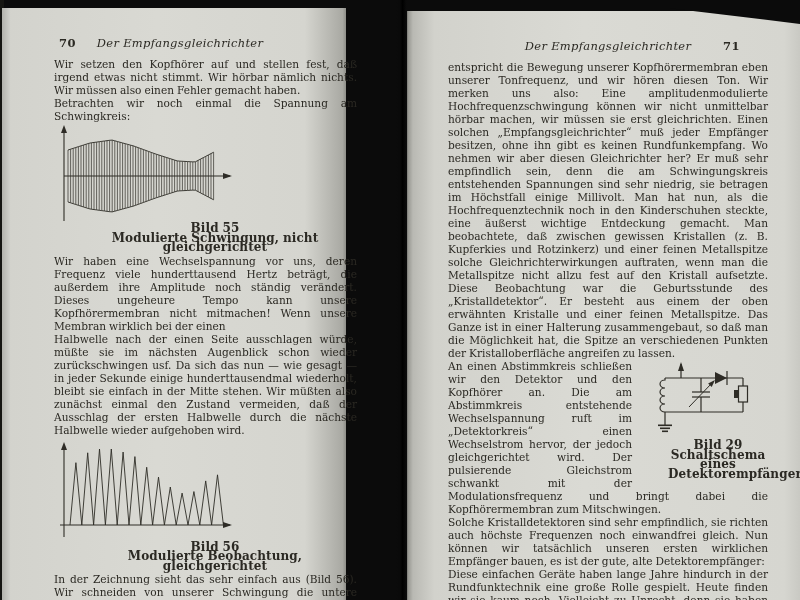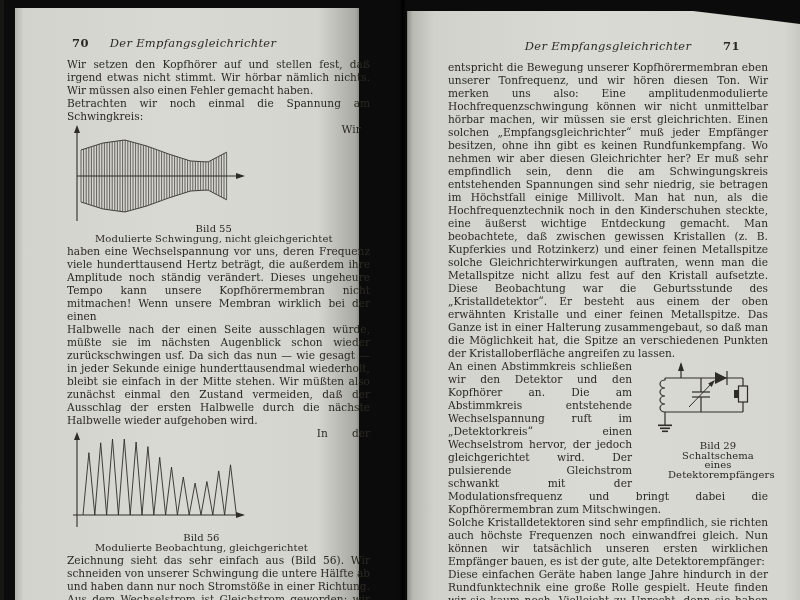--- a/index.html
+++ b/index.html
@@ -1,19 +1,19 @@
 <!DOCTYPE html>
 <html><head>
 <meta charset="utf-8">
 <style>
   html,body{margin:0;padding:0;background:#000;}
   #scan{position:relative;width:800px;height:600px;background:#0b0b0b;overflow:hidden;
         font-family:"DejaVu Serif","Liberation Serif",serif;color:#2b2923;}
   .page{position:absolute;top:8px;bottom:0;}
-  #page-left{left:15px;width:344px;
+  #page-left{left:2px;width:344px;
     background:linear-gradient(to right,#b3b3ad 0,#d3d3cd 2.5%,#d9d9d3 45%,#d5d5cf 88%,#a9a9a3 99%,#8e8e88 100%);}
   #page-right{left:407px;width:393px;top:11px;
     background:linear-gradient(to right,#8f8f89 0,#b9b9b3 1.5%,#d2d2cc 7%,#dadad4 45%,#d6d6d0 96%,#c9c9c3 100%);}
   #corner-shade{position:absolute;top:0;right:0;width:130px;height:24px;background:#0b0b0b;
     clip-path:polygon(0 0,100% 0,100% 100%,0 34%);}
   .pagehead{position:absolute;top:28px;left:0;right:0;height:16px;}
   .pagenum{position:absolute;font-size:11.5px;font-weight:700;letter-spacing:.5px;}
   #page-left .pagenum{left:57px;}
   #page-right .pagenum{right:60px;}
   .runhead{position:absolute;left:0;right:0;text-align:center;font-style:italic;font-size:11.5px;letter-spacing:.3px;}
@@ -23,21 +23,21 @@
     word-spacing:-0.4px;}
   #page-left .textcol{left:52px;width:303px;}
   #page-right .textcol{left:41px;width:320px;}
   .textcol p{margin:0;padding:0;}
   figure{margin:0;padding:0;}
   .fig{display:block;}
   .float-l{float:left;margin:1px 9px 2px 0;}
   .float-r{float:right;margin:1px 0 2px 8px;}
   .clear-l{clear:left;}
   .clear-r{clear:right;}
-  figcaption{text-align:center;font-size:10px;font-weight:400;line-height:9.5px;letter-spacing:.1px;margin-top:2px;margin-left:28px;}
+  figcaption{text-align:center;font-size:12px;font-weight:700;line-height:9.5px;letter-spacing:.1px;margin-top:2px;margin-left:28px;}
   figcaption span{display:block;}
   svg{display:block;}
   #gutter{position:absolute;top:0;bottom:0;left:396px;width:12px;
     background:linear-gradient(to right,rgba(10,10,10,0),#0a0a0a 30%,#000 55%,rgba(10,10,10,.4) 85%,rgba(10,10,10,0));}
   #left-edge{position:absolute;top:0;bottom:0;left:0;width:4px;background:#161612;}
 </style>
 </head>
 <body>
 
 <div id="scan">

